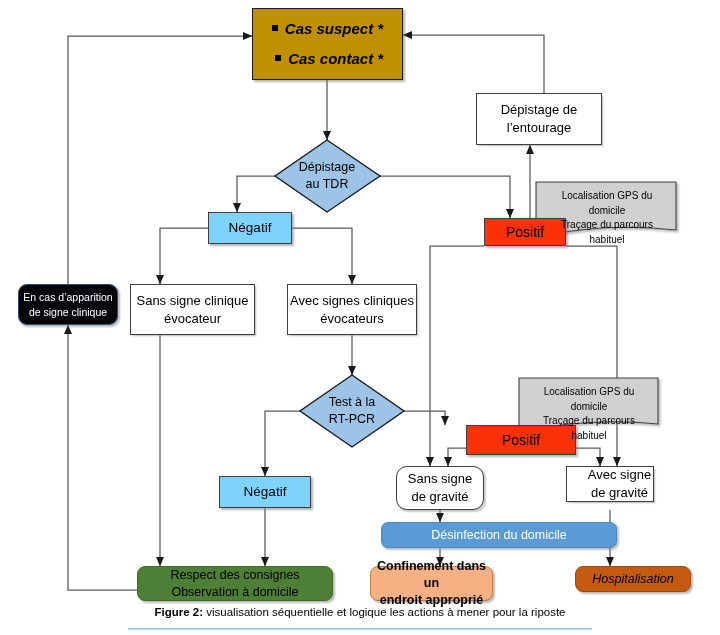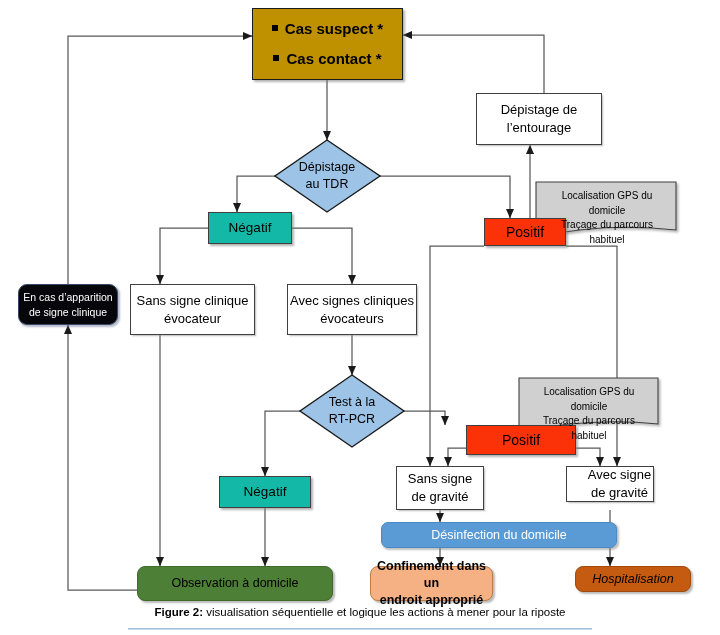--- a/index.html
+++ b/index.html
@@ -33,21 +33,22 @@
   
   .n-gold {
     background: #bf9000;
     border: 1.5px solid #1a1a1a;
     color: #000000;
     font-weight: bold;
     font-size: 15px;
     box-shadow: 2px 2px 2px rgba(120,120,120,0.55);
   }
   .n-gold .bullets {
-    text-align: center;
+    text-align: right;
+    font-style: italic;
   }
   .n-gold .bullets .b {
     display: block;
     margin: 9px 0;
   }
   .n-gold .sq {
     display: inline-block;
     width: 6px; height: 6px;
     background: #000;
     vertical-align: middle;
@@ -56,21 +57,21 @@
     top: -2px;
   }
   .n-white {
     background: #ffffff;
     border: 1.2px solid #3f3f3f;
     color: #000000;
     font-size: 13px;
     box-shadow: 1.5px 1.5px 1.5px rgba(150,150,150,0.5);
   }
   .n-green {
-    background: #14b8a6;
+    background: #7dd3fc;
     border: 1.2px solid #3f3f3f;
     color: #000000;
     font-size: 13.5px;
     box-shadow: 2px 2px 2px rgba(130,130,130,0.6);
   }
   .n-red {
     background: #fb3108;
     border: 1.2px solid #3f3f3f;
     color: #000000;
     font-size: 14px;
@@ -289,40 +290,41 @@
 </div>
 
 <div class="node n-red" style="left:466px; top:425px; width:110px; height:30px;">
   <span>Positif</span>
 </div>
 
 <div class="node n-green" style="left:219px; top:476px; width:92px; height:32px;">
   <span>Négatif</span>
 </div>
 
-<div class="node n-white" style="left:396px; top:466px; width:88px; height:44px;">
+<div class="node n-white" style="left:396px; top:466px; width:88px; height:44px;border-radius:11px;">
   <div>
     <div>Sans signe</div>
     <div>de gravité</div>
   </div>
 </div>
 
 <div class="node n-white" style="left:566px; top:466px; width:88px; height:36px;padding-left:19px;">
   <div>
     <div>Avec signe</div>
     <div>de gravité</div>
   </div>
 </div>
 
 <div class="node n-blue-bar" style="left:381px; top:522px; width:236px; height:26px;">
   <span>Désinfection du domicile</span>
 </div>
 
 <div class="node n-darkgreen" style="left:137px; top:566px; width:196px; height:35px;">
   <div>
+    <div>Respect des consignes</div>
     <div>Observation à domicile</div>
   </div>
 </div>
 
 <div class="node n-peach" style="left:370px; top:566px; width:123px; height:35px;font-weight:bold;">
   <div>
     <div>Confinement dans un</div>
     <div>endroit approprié</div>
   </div>
 </div>

